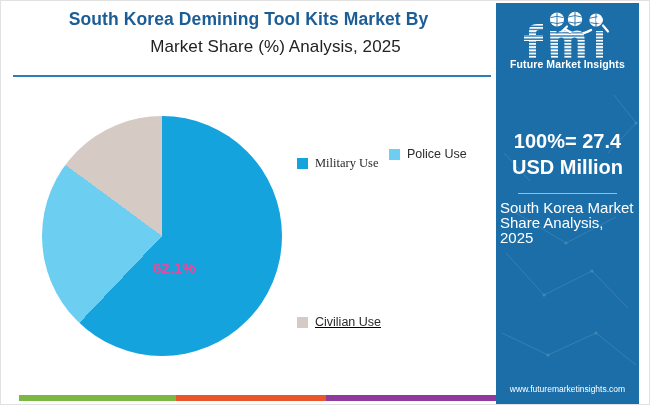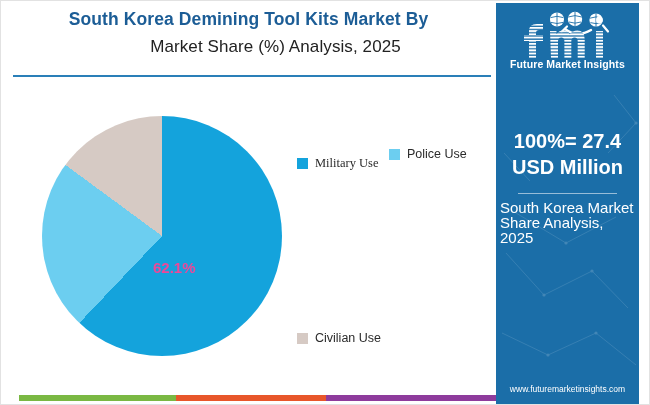--- a/index.html
+++ b/index.html
@@ -60,21 +60,21 @@
     white-space:nowrap;
   }
   .legend-swatch{
     width:11px;height:11px;display:inline-block;margin-right:7px;flex:0 0 auto;
   }
   .legend-label{
     font-size:12.5px;color:#2b2b2b;
   }
   #legend-0{ left:296px; top:155px;font-family:Liberation Serif, serif; }
   #legend-1{ left:388px; top:146px; }
-  #legend-2{ left:296px; top:330px; }
+  #legend-2{ left:296px; top:314px;text-decoration:underline; }
 
   
   #side-panel{
     position:absolute;left:495px;top:2px;width:143px;height:401px;
     background:#1b6ea8;
     overflow:hidden;
   }
   
   #panel-deco{
     position:absolute;left:0;top:0;width:143px;height:401px;

